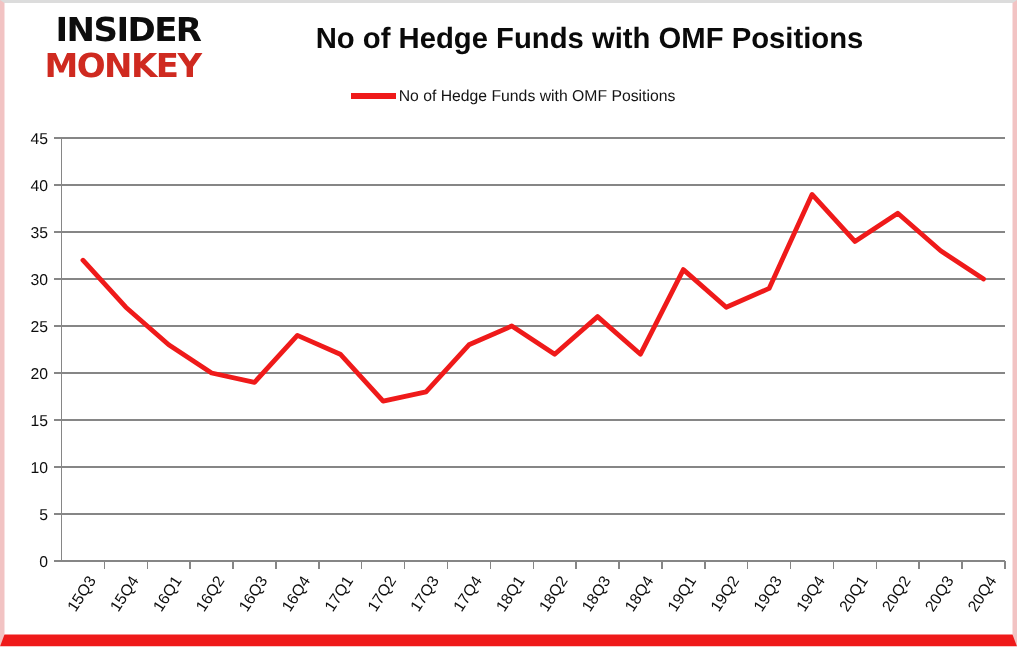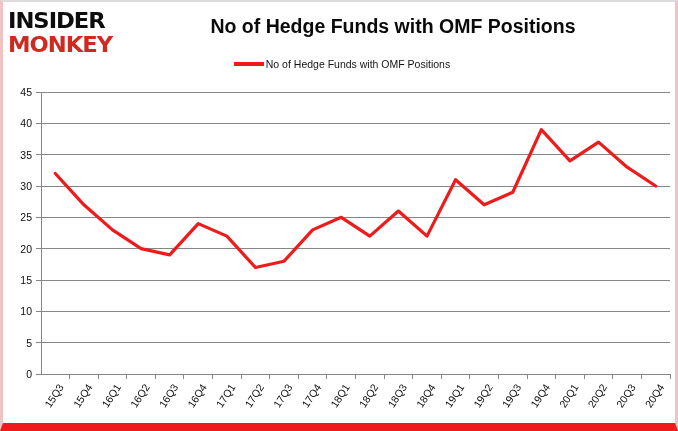--- a/index.html
+++ b/index.html
@@ -27,20 +27,21 @@
   }
   
   #logo {
     position: absolute;
     left: 5px;
     top: 8px;
     width: 122px;
     height: 48px;
     line-height: 1;
     letter-spacing: -0.5px;
+    text-align: right;
   }
   #logo .logo-line1 {
     display: block;
     font-size: 22px;
     font-weight: 900;
     color: #0d0d0d;
     font-family: "DejaVu Sans", sans-serif;
     letter-spacing: -1px;
     transform: scaleX(1.03);
     transform-origin: left top;

